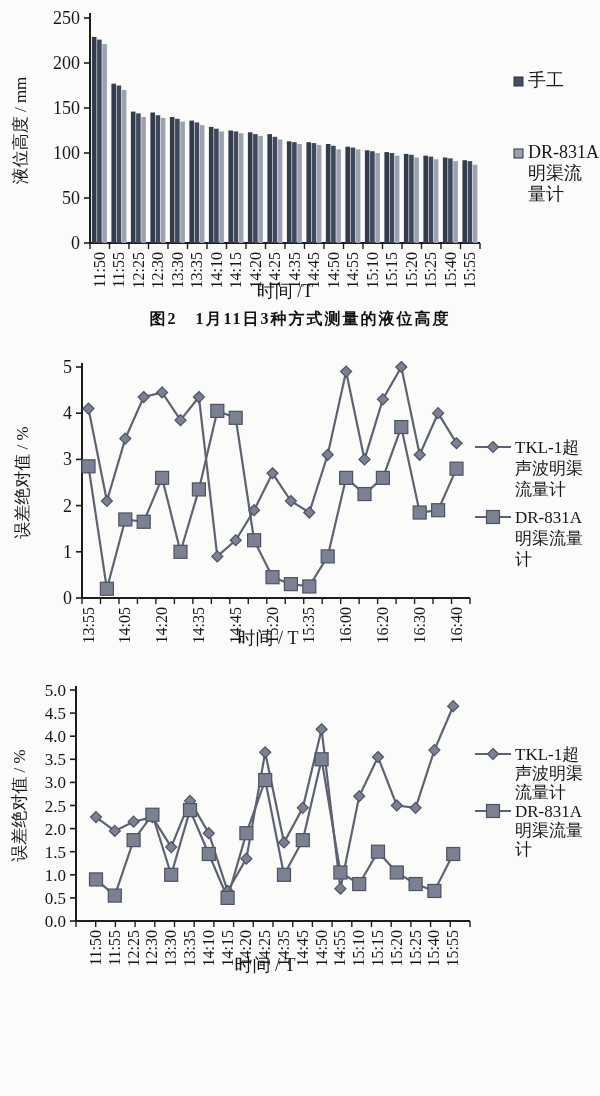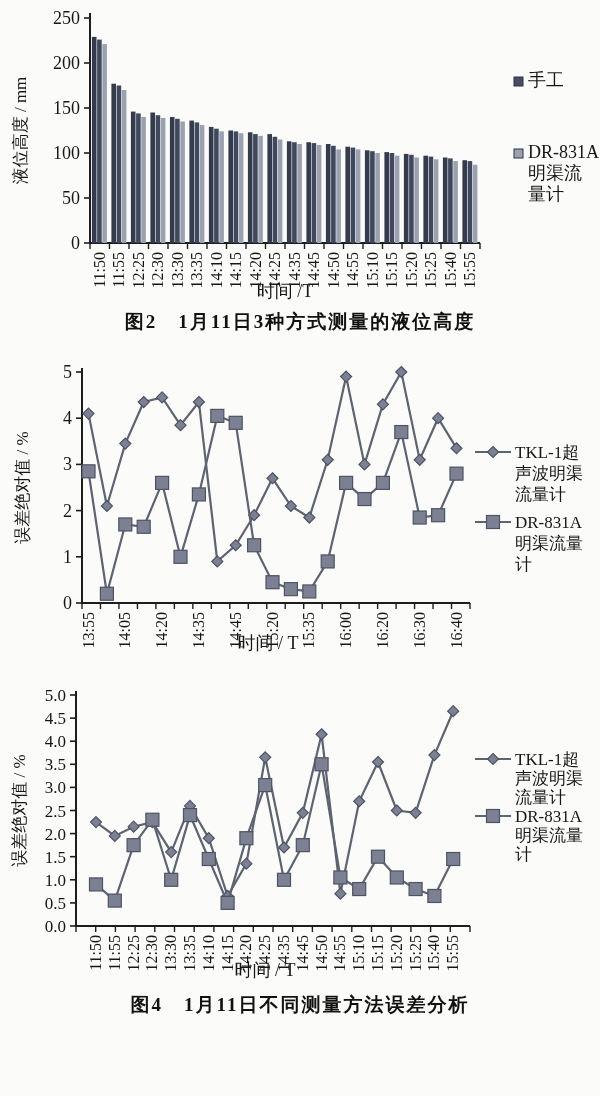--- a/index.html
+++ b/index.html
@@ -1,20 +1,20 @@
 <!DOCTYPE html>
 <html><head>
 <meta charset="utf-8">
 <style>
   html,body{margin:0;padding:0;}
   body{width:600px;height:1096px;background:#fbfbf9;font-family:"Liberation Serif","DejaVu Serif",serif;color:#161616;}
   .page{width:600px;height:1096px;overflow:hidden;}
   figure{margin:0;}
   .block-mid{margin-top:14px;}
-  .fig-caption{text-align:center;font-size:19px;font-weight:bold;letter-spacing:2px;padding-top:9px;color:#111;}
+  .fig-caption{text-align:center;font-size:16px;font-weight:bold;letter-spacing:2px;padding-top:9px;color:#111;}
   svg{display:block;}
   svg text{font-family:"Liberation Serif","DejaVu Serif",serif;fill:#161616;}
 </style>
 </head>
 <body>
 
 <div class="page">
 
   <figure>
     <svg id="chart-0" width="600" height="300">
@@ -368,16 +368,15 @@
         <path d="M493 85.5 L498.5 91 L493 96.5 L487.5 91 Z" fill="#7b8192" stroke="#4d5364" stroke-width="1.2"></path>
         <text x="515" y="97" font-size="17" text-anchor="start">TKL-1超</text>
         <text x="515" y="116" font-size="17" text-anchor="start">声波明渠</text>
         <text x="515" y="135" font-size="17" text-anchor="start">流量计</text>
         <line x1="475" y1="148" x2="511" y2="148" stroke="#5d6370" stroke-width="2.2"></line>
         <rect x="486.5" y="141.5" width="13" height="13" fill="#7b8192" stroke="#4d5364" stroke-width="1.2"></rect>
         <text x="515" y="154" font-size="17" text-anchor="start">DR-831A</text>
         <text x="515" y="173" font-size="17" text-anchor="start">明渠流量</text>
         <text x="515" y="192" font-size="17" text-anchor="start">计</text>
       </svg>
-    <figcaption class="fig-caption">图4　1月11日不同测量方法误差分析</figcaption>
   </figure>
 
 </div>
 
 </body></html>

